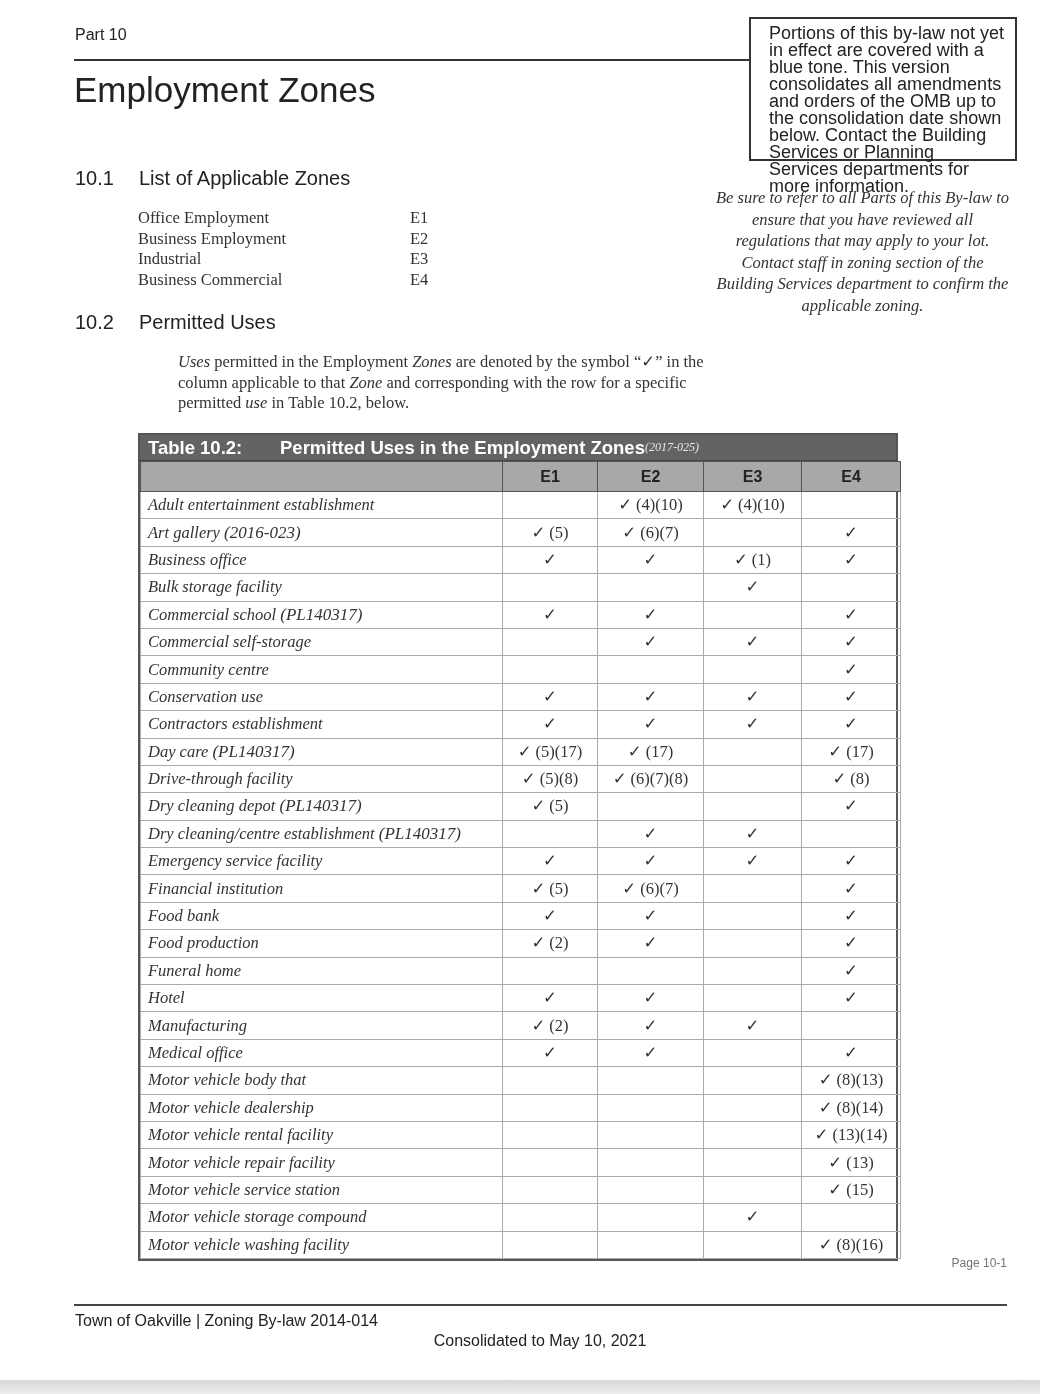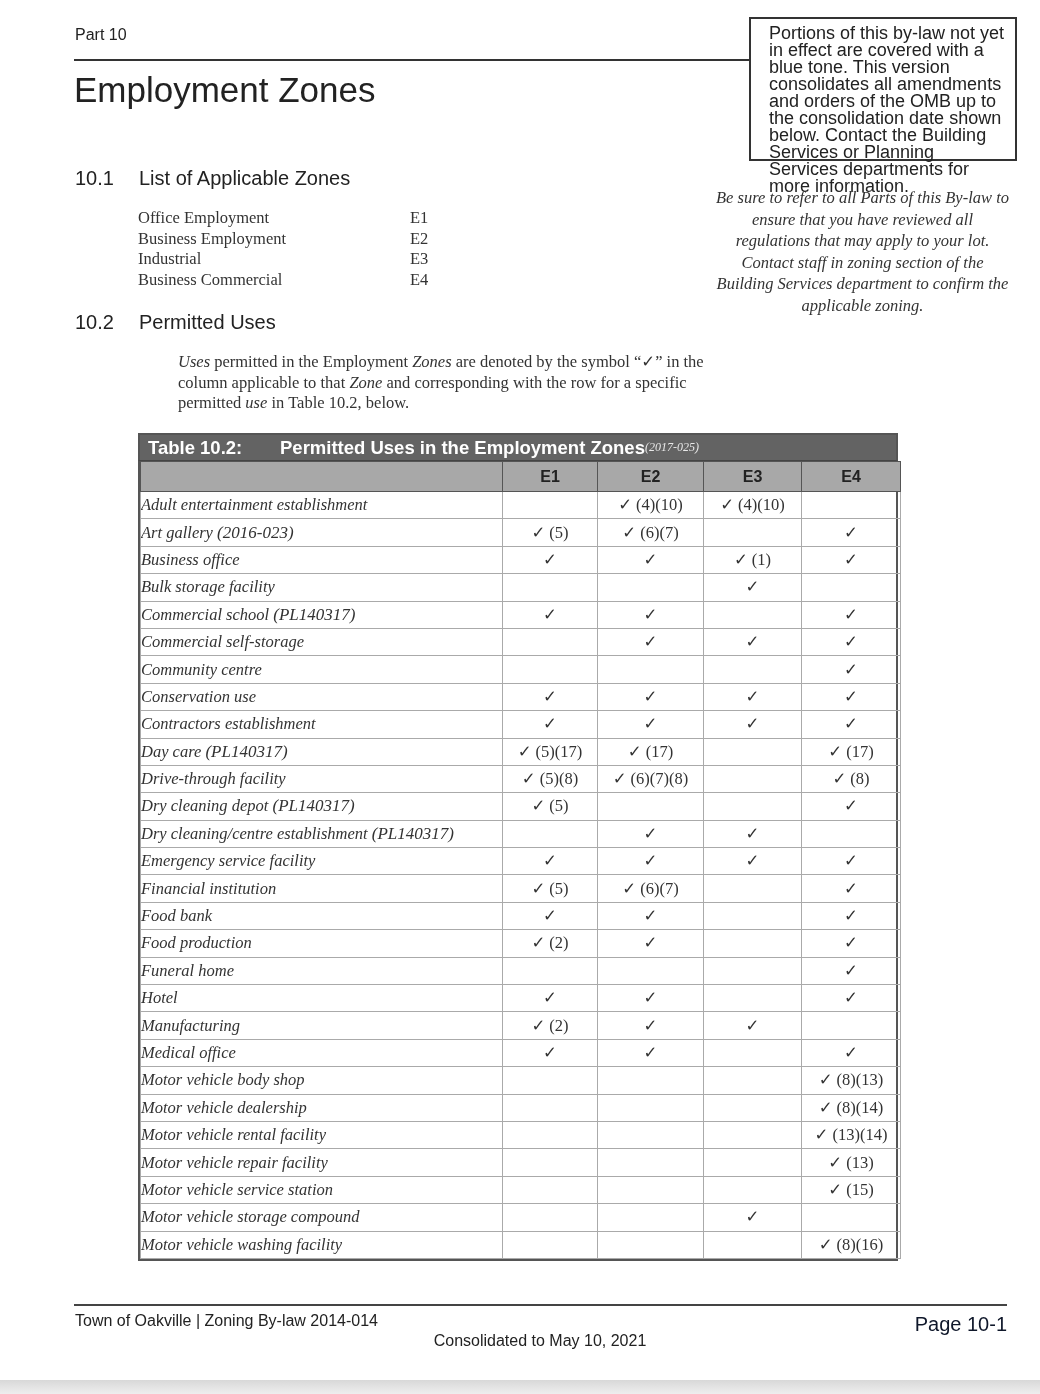--- a/index.html
+++ b/index.html
@@ -43,33 +43,33 @@
     }
     .table-title .t-num { width: 132px; }
     .table-title .t-ref { font-family: "Liberation Serif", serif; font-style: italic; font-weight: normal; font-size: 12px; margin-left: 0; color: #e8e8e8; }
     table { border-collapse: collapse; width: 760px; table-layout: fixed; }
     th, td { border: 1.5px solid #aaa; }
     th {
       background: #a8a8a8; height: 27px; font-family: "Liberation Sans", sans-serif; font-weight: bold;
       font-size: 16px; color: #222; border: 1.5px solid #555;
     }
     td { height: 26.4px; padding: 0; font-size: 16.5px; color: #333; }
-    td.use { font-style: italic; white-space: nowrap; overflow: hidden; }
+    td.use { font-style: italic; padding-left: 7px; white-space: nowrap; overflow: hidden; }
     td.use .ref { font-size: 17px; text-align: right; }
     td.val { text-align: center; white-space: nowrap; }
     .table-border { border-left: 2px solid #555; border-right: 2px solid #555; border-bottom: 2px solid #555; }
     col.c-use { width: 362px; }
     col.c-e1 { width: 95px; }
     col.c-e2 { width: 106px; }
     col.c-e3 { width: 98px; }
     col.c-e4 { width: 99px; }
 
     .foot-rule { position: absolute; left: 74px; top: 1304px; width: 933px; height: 2px; background: #444; }
     .foot-left { position: absolute; left: 75px; top: 1312px; font-size: 16px; color: #222; }
-    .foot-right { position: absolute; right: 33px; top: 1313px; font-size: 20px; color: #0f172a; }
+    .foot-right { position: absolute; right: 33px; top: 1256px; font-size: 12px; color: #737373; }
     .foot-center { position: absolute; left: 0; width: 1080px; text-align: center; top: 1332px; font-size: 16px; color: #222; }
   </style>
 </head>
 <body>
 
 <div class="page">
   <div class="part-label sans">Part 10</div>
   <div class="top-rule"></div>
   <div class="page-title sans">Employment Zones</div>
 
@@ -274,21 +274,21 @@
               <td class="val"></td>
             </tr>
             <tr>
               <td class="use"><span>Medical office</span></td>
               <td class="val">✓</td>
               <td class="val">✓</td>
               <td class="val"></td>
               <td class="val">✓</td>
             </tr>
             <tr>
-              <td class="use"><span>Motor vehicle body shop</span></td>
+              <td class="use"><span>Motor vehicle body that</span></td>
               <td class="val"></td>
               <td class="val"></td>
               <td class="val"></td>
               <td class="val">✓ (8)(13)</td>
             </tr>
             <tr>
               <td class="use"><span>Motor vehicle dealership</span></td>
               <td class="val"></td>
               <td class="val"></td>
               <td class="val"></td>

